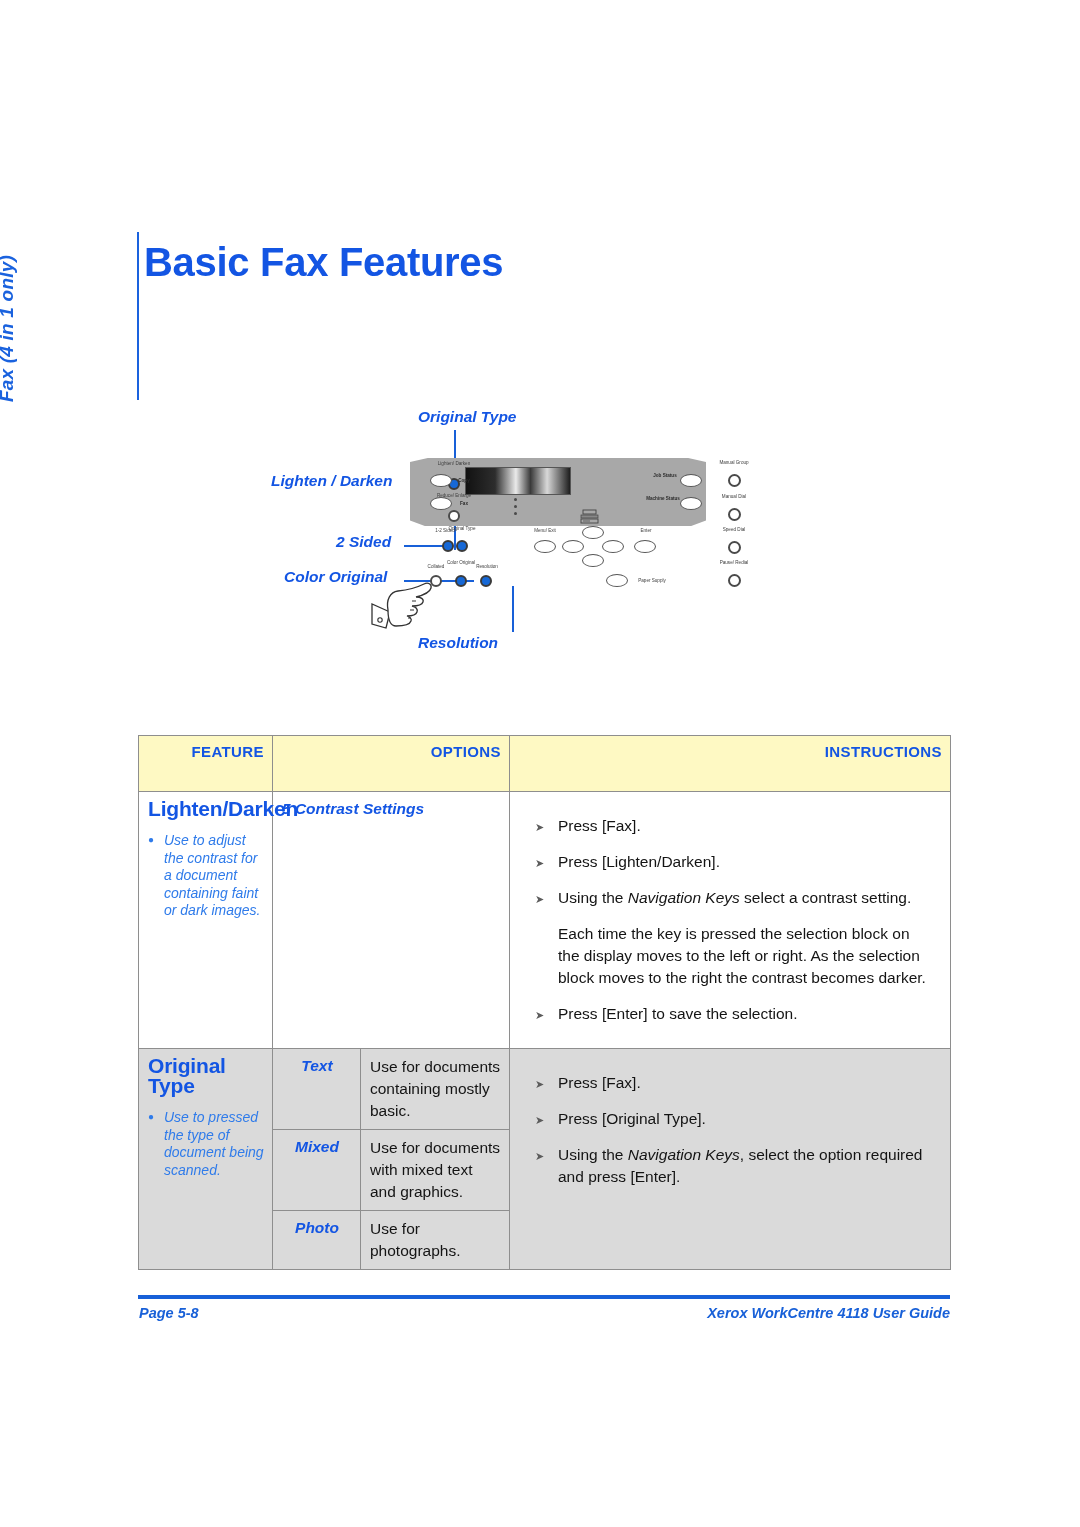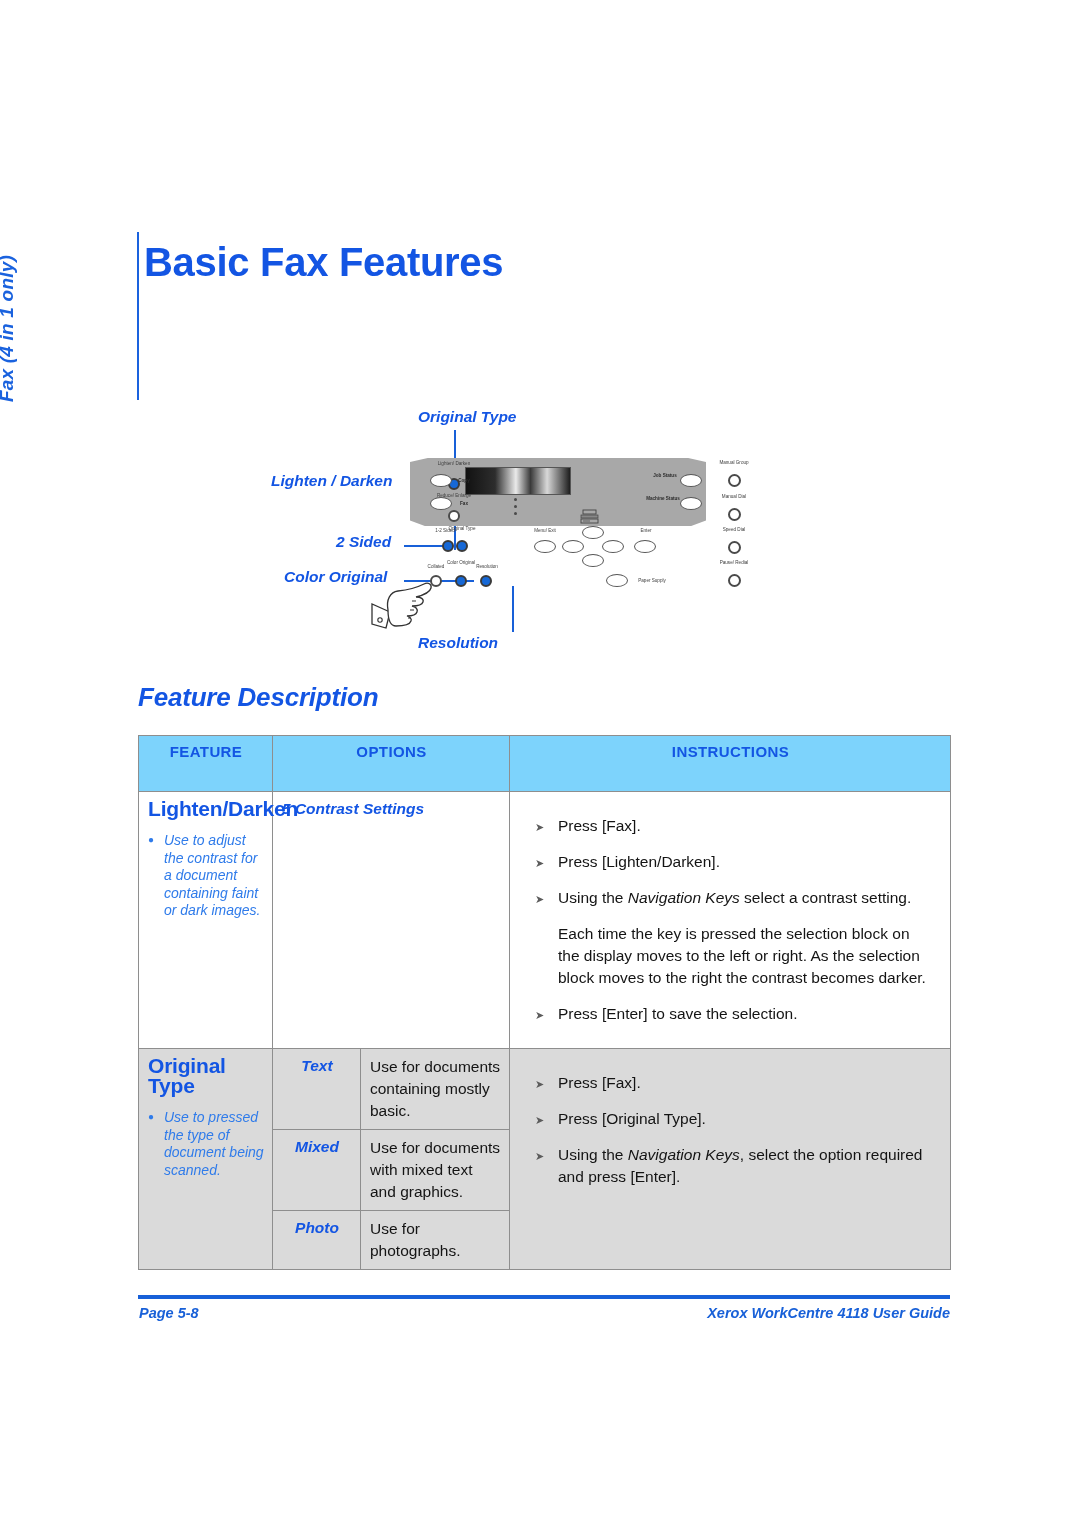--- a/index.html
+++ b/index.html
@@ -176,26 +176,26 @@
     border-collapse: collapse;
     table-layout: fixed;
   }
   table.feat td, table.feat th {
     border: 1px solid #8e8e8e;
     vertical-align: top;
     padding: 7px 8px 7px 9px;
     box-sizing: border-box;
   }
   thead th {
-    background: #7dd3fc;
+    background: #fef9c3;
     color: #1355e3;
     font-size: 15px;
     font-weight: bold;
     letter-spacing: .4px;
-    text-align: center;
+    text-align: right;
     padding: 11px 4px 12px;
     height: 56px;
   }
   .col-feature { width: 134px; }
   .col-opt-a   { width: 88px;  }
   .col-opt-b   { width: 149px; }
   .col-instr   { width: 441px; }
 
   .row-white td { background: #ffffff; }
   .row-grey  td { background: #dadada; }
@@ -380,21 +380,20 @@
     <div class="btn-lbl" style="left:448px; top:92px; width:36px;">Manual Dial</div>
     <div class="btn" style="left:460px; top:106px; width:13px; height:13px;"></div>
 
     <div class="btn-lbl" style="left:448px; top:125px; width:36px;">Speed Dial</div>
     <div class="btn" style="left:460px; top:139px; width:13px; height:13px;"></div>
 
     <div class="btn-lbl" style="left:448px; top:158px; width:36px;">Pause/ Redial</div>
     <div class="btn" style="left:460px; top:172px; width:13px; height:13px;"></div>
   </div>
 
-  <div class="h2">Feature Description</div>
 
   <table class="feat">
     <colgroup>
       <col class="col-feature">
         <col class="col-opt-a">
         <col class="col-opt-b">
         <col class="col-instr">
     </colgroup>
     <thead>
       <tr>

